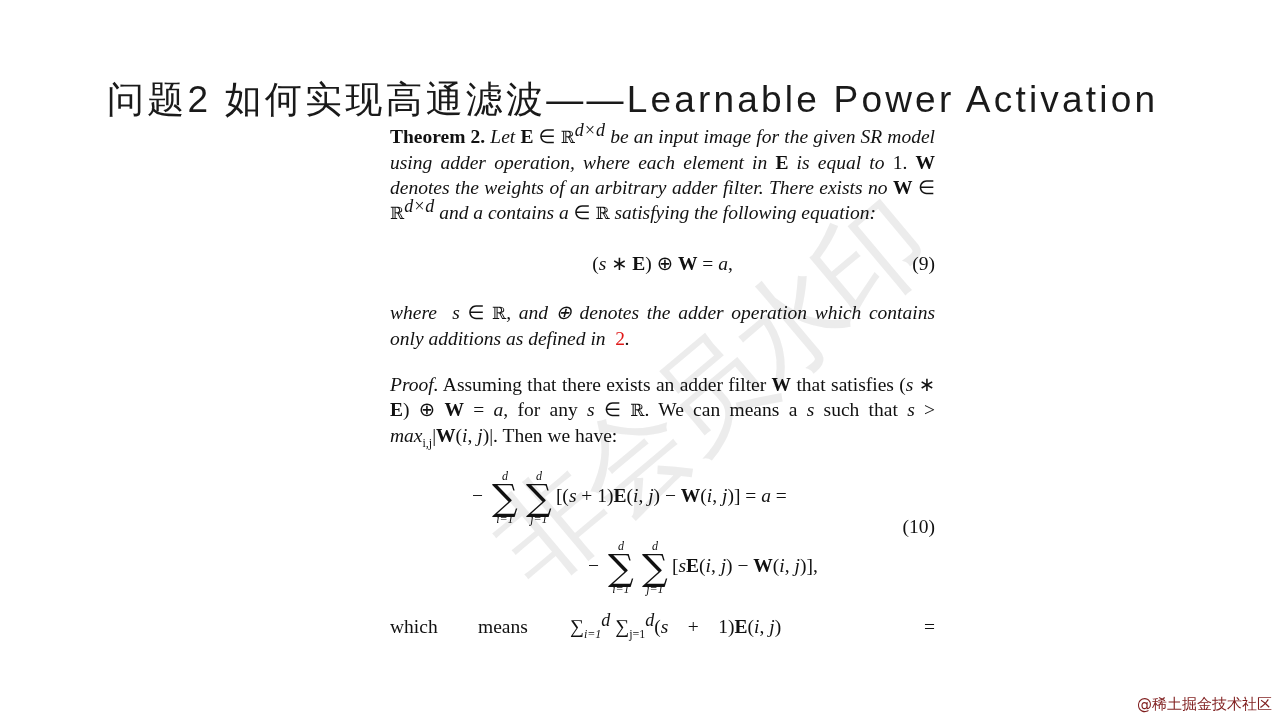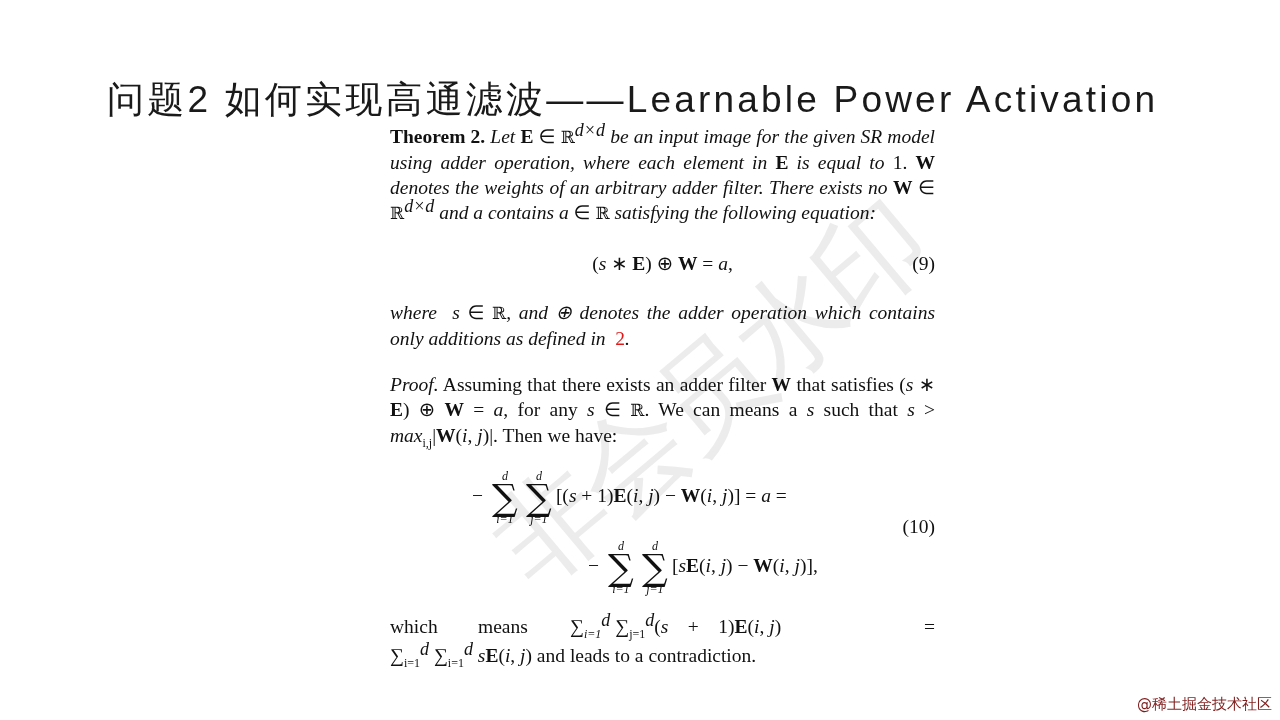--- a/index.html
+++ b/index.html
@@ -93,20 +93,16 @@
     </div>
   </div>
 
   <div style="position:relative; height:60px; margin-top:12px;">
     <div style="position:absolute; left:0; top:0; width:545px; white-space:nowrap;">
       <span>which</span>
       <span style="position:absolute; left:88px;">means</span>
       <span style="position:absolute; left:180px;">∑<sub style="font-style:italic">i=1</sub><sup>d</sup> ∑<sub>j=1</sub><sup>d</sup>(<span class="m">s</span>&nbsp;&nbsp;&nbsp; +&nbsp;&nbsp;&nbsp; 1)<span class="b">E</span>(<span class="m">i</span>, <span class="m">j</span>)</span>
       <span style="position:absolute; right:0;">=</span>
     </div>
-    <div style="position:absolute; left:0; top:29px; white-space:nowrap;">
-      ∑<sub>i=1</sub><sup>d</sup> ∑<sub>i=1</sub><sup>d</sup> <span class="m">s</span><span class="b">E</span>(<span class="m">i</span>, <span class="m">j</span>)
-      <span>and leads to a contradiction.</span>
-    </div>
   </div>
 </div>
 
 <div class="footer-mark">@稀土掘金技术社区</div>
 
 </body></html>

